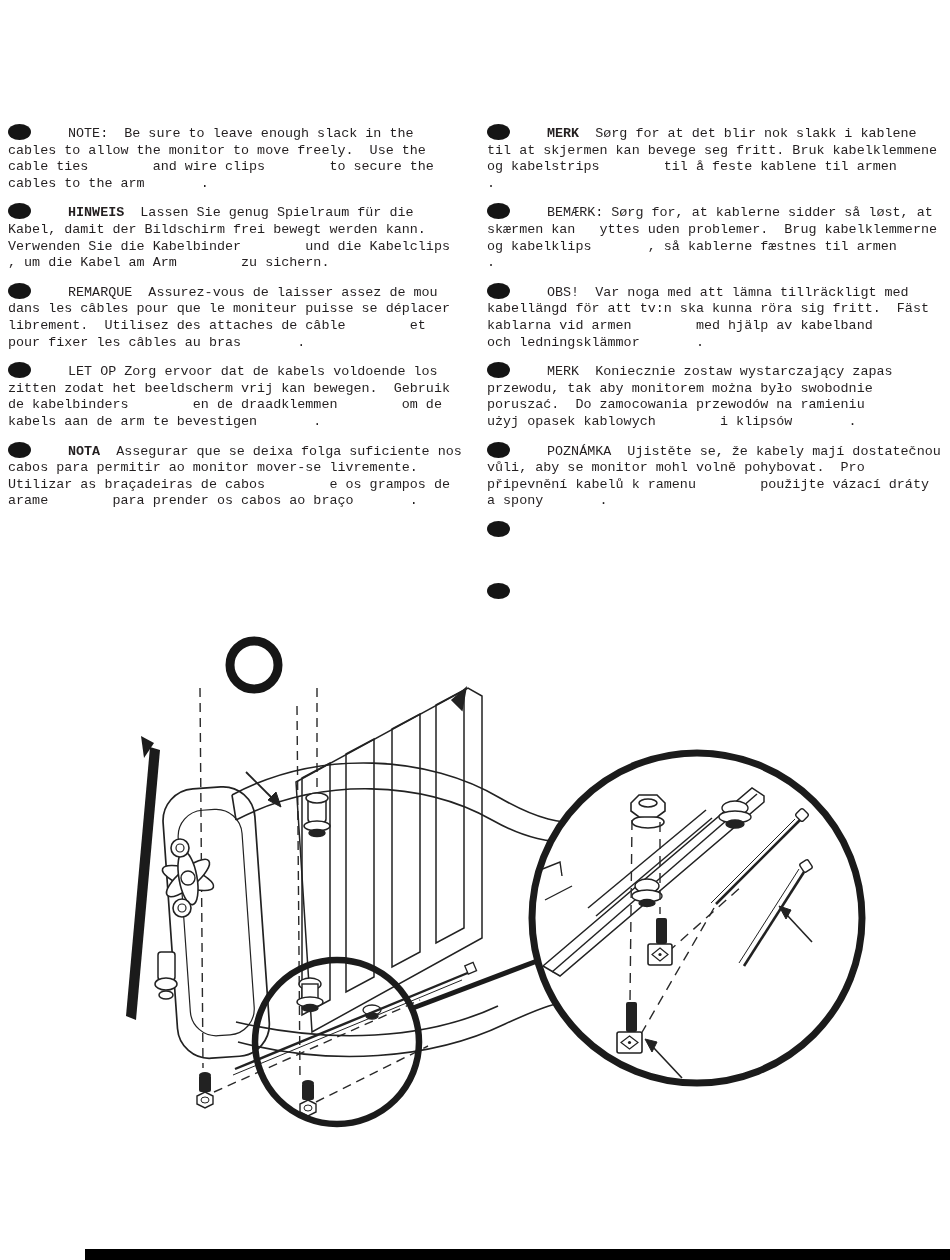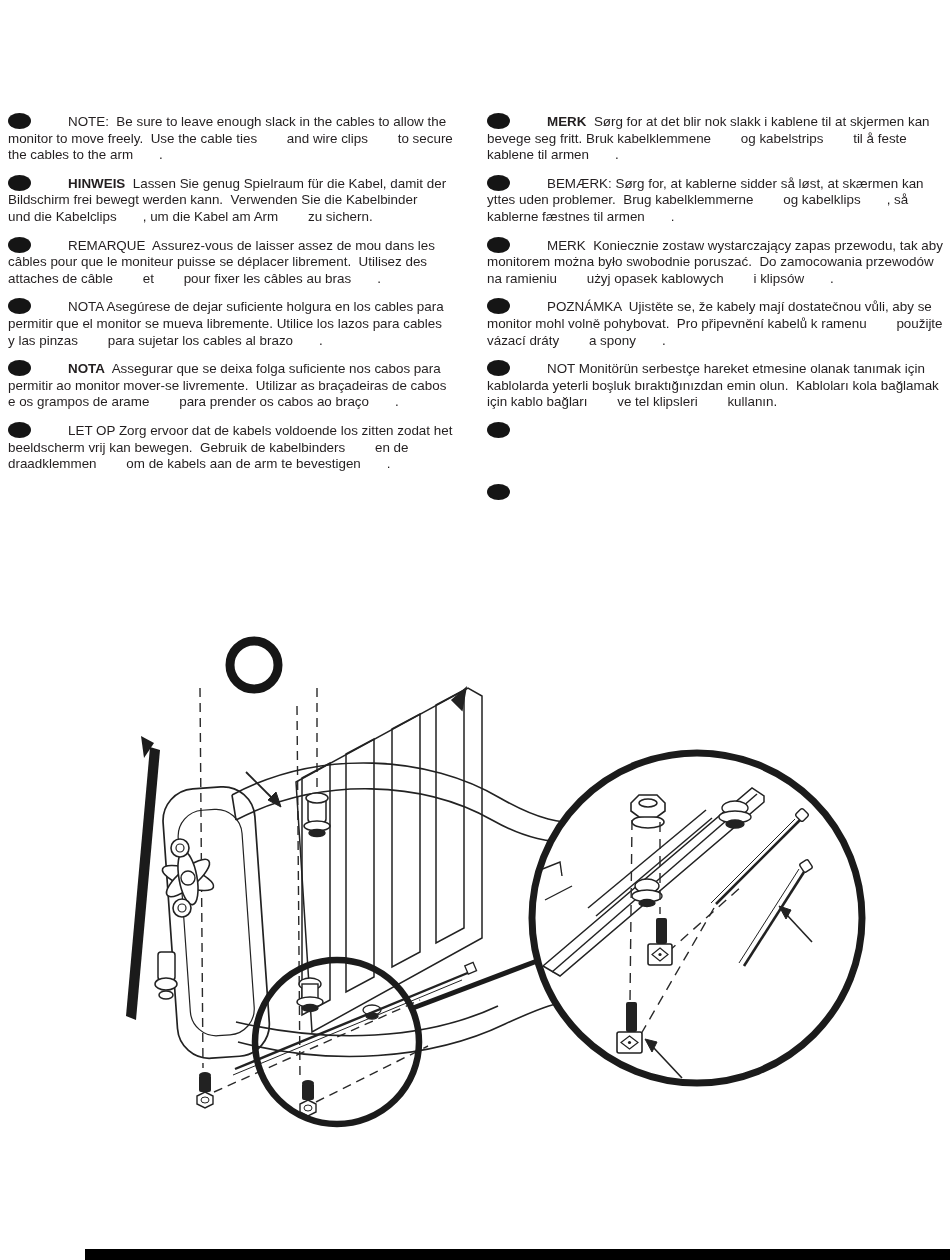--- a/index.html
+++ b/index.html
@@ -2,21 +2,21 @@
 <html><head>
 <meta charset="utf-8">
 <style>
   html,body { margin:0; padding:0; }
   body {
     width:950px; height:1260px; position:relative;
     background:#ffffff; color:#231f20;
     font-family:"Liberation Sans", sans-serif;
     overflow:hidden;
   }
-  .col { position:absolute; top:113px; width:456px; }
+  .col { position:absolute; top:124px; width:456px;font-family:Liberation Mono, monospace; }
   #col-left  { left:8px; }
   #col-right { left:487px; }
   .para {
     margin:0 0 11px 0;
     font-size:13.4px; line-height:16.6px;
     white-space:pre-wrap;
   }
   .para .bullet {
     display:inline-block; width:23px; height:16px;
     border-radius:50%; background:#151515;
@@ -30,30 +30,29 @@
     width:865px; height:11px; background:#000000;
   }
 </style>
 </head>
 <body>
 
 <div class="col" id="col-left">
     <div class="para"><span class="bullet"></span><span class="lead">NOTE:</span><span>  Be sure to leave enough slack in the cables to allow the monitor to move freely.  Use the cable ties        and wire clips        to secure the cables to the arm       .</span></div>
     <div class="para"><span class="bullet"></span><span class="lead bold">HINWEIS</span><span>  Lassen Sie genug Spielraum für die Kabel, damit der Bildschirm frei bewegt werden kann.  Verwenden Sie die Kabelbinder        und die Kabelclips       , um die Kabel am Arm        zu sichern.</span></div>
     <div class="para"><span class="bullet"></span><span class="lead">REMARQUE</span><span>  Assurez-vous de laisser assez de mou dans les câbles pour que le moniteur puisse se déplacer librement.  Utilisez des attaches de câble        et        pour fixer les câbles au bras       .</span></div>
-    <div class="para"><span class="bullet"></span><span class="lead">NOTA</span><span> Asegúrese de dejar suficiente holgura en los cables para permitir que el monitor se mueva libremente. Utilice los lazos para cables        y las pinzas        para sujetar los cables al brazo       .</span></div>
+    <div class="para"><span class="bullet"></span><span class="lead">LET OP</span><span> Zorg ervoor dat de kabels voldoende los zitten zodat het beeldscherm vrij kan bewegen.  Gebruik de kabelbinders        en de draadklemmen        om de kabels aan de arm te bevestigen       .</span></div>
     <div class="para"><span class="bullet"></span><span class="lead bold">NOTA</span><span>  Assegurar que se deixa folga suficiente nos cabos para permitir ao monitor mover-se livremente.  Utilizar as braçadeiras de cabos        e os grampos de arame        para prender os cabos ao braço       .</span></div>
-    <div class="para"><span class="bullet"></span><span class="lead">LET OP</span><span> Zorg ervoor dat de kabels voldoende los zitten zodat het beeldscherm vrij kan bewegen.  Gebruik de kabelbinders        en de draadklemmen        om de kabels aan de arm te bevestigen       .</span></div>
   </div>
 <div class="col" id="col-right">
     <div class="para"><span class="bullet"></span><span class="lead bold">MERK</span><span>  Sørg for at det blir nok slakk i kablene til at skjermen kan bevege seg fritt. Bruk kabelklemmene        og kabelstrips        til å feste kablene til armen       .</span></div>
     <div class="para"><span class="bullet"></span><span class="lead">BEMÆRK:</span><span> Sørg for, at kablerne sidder så løst, at skærmen kan   yttes uden problemer.  Brug kabelklemmerne        og kabelklips       , så kablerne fæstnes til armen       .</span></div>
+    <div class="para"><span class="bullet"></span><span class="lead">OBS!</span><span>  Var noga med att lämna tillräckligt med kabellängd för att tv:n ska kunna röra sig fritt.  Fäst kablarna vid armen        med hjälp av kabelband        och ledningsklämmor       .</span></div>
     <div class="para"><span class="bullet"></span><span class="lead">MERK</span><span>  Koniecznie zostaw wystarczający zapas przewodu, tak aby monitorem można było swobodnie poruszać.  Do zamocowania przewodów na ramieniu        użyj opasek kablowych        i klipsów       .</span></div>
     <div class="para"><span class="bullet"></span><span class="lead">POZNÁMKA</span><span>  Ujistěte se, že kabely mají dostatečnou vůli, aby se monitor mohl volně pohybovat.  Pro připevnění kabelů k ramenu        použijte vázací dráty        a spony       .</span></div>
-    <div class="para"><span class="bullet"></span><span class="lead">NOT</span><span> Monitörün serbestçe hareket etmesine olanak tanımak için kablolarda yeterli boşluk bıraktığınızdan emin olun.  Kabloları kola bağlamak için kablo bağları        ve tel klipsleri        kullanın.</span></div>
     <div class="para empty"><span class="bullet"></span><span class="lead"></span><span></span></div>
     <div class="para empty"><span class="bullet"></span><span class="lead"></span><span></span></div>
   </div>
 
 <svg id="diagram" width="950" height="525" viewBox="0 630 950 525" xmlns="http://www.w3.org/2000/svg">
   <defs>
     <clipPath id="bigclip">
         <circle cx="697" cy="918" r="162"></circle>
       </clipPath>
   </defs>

